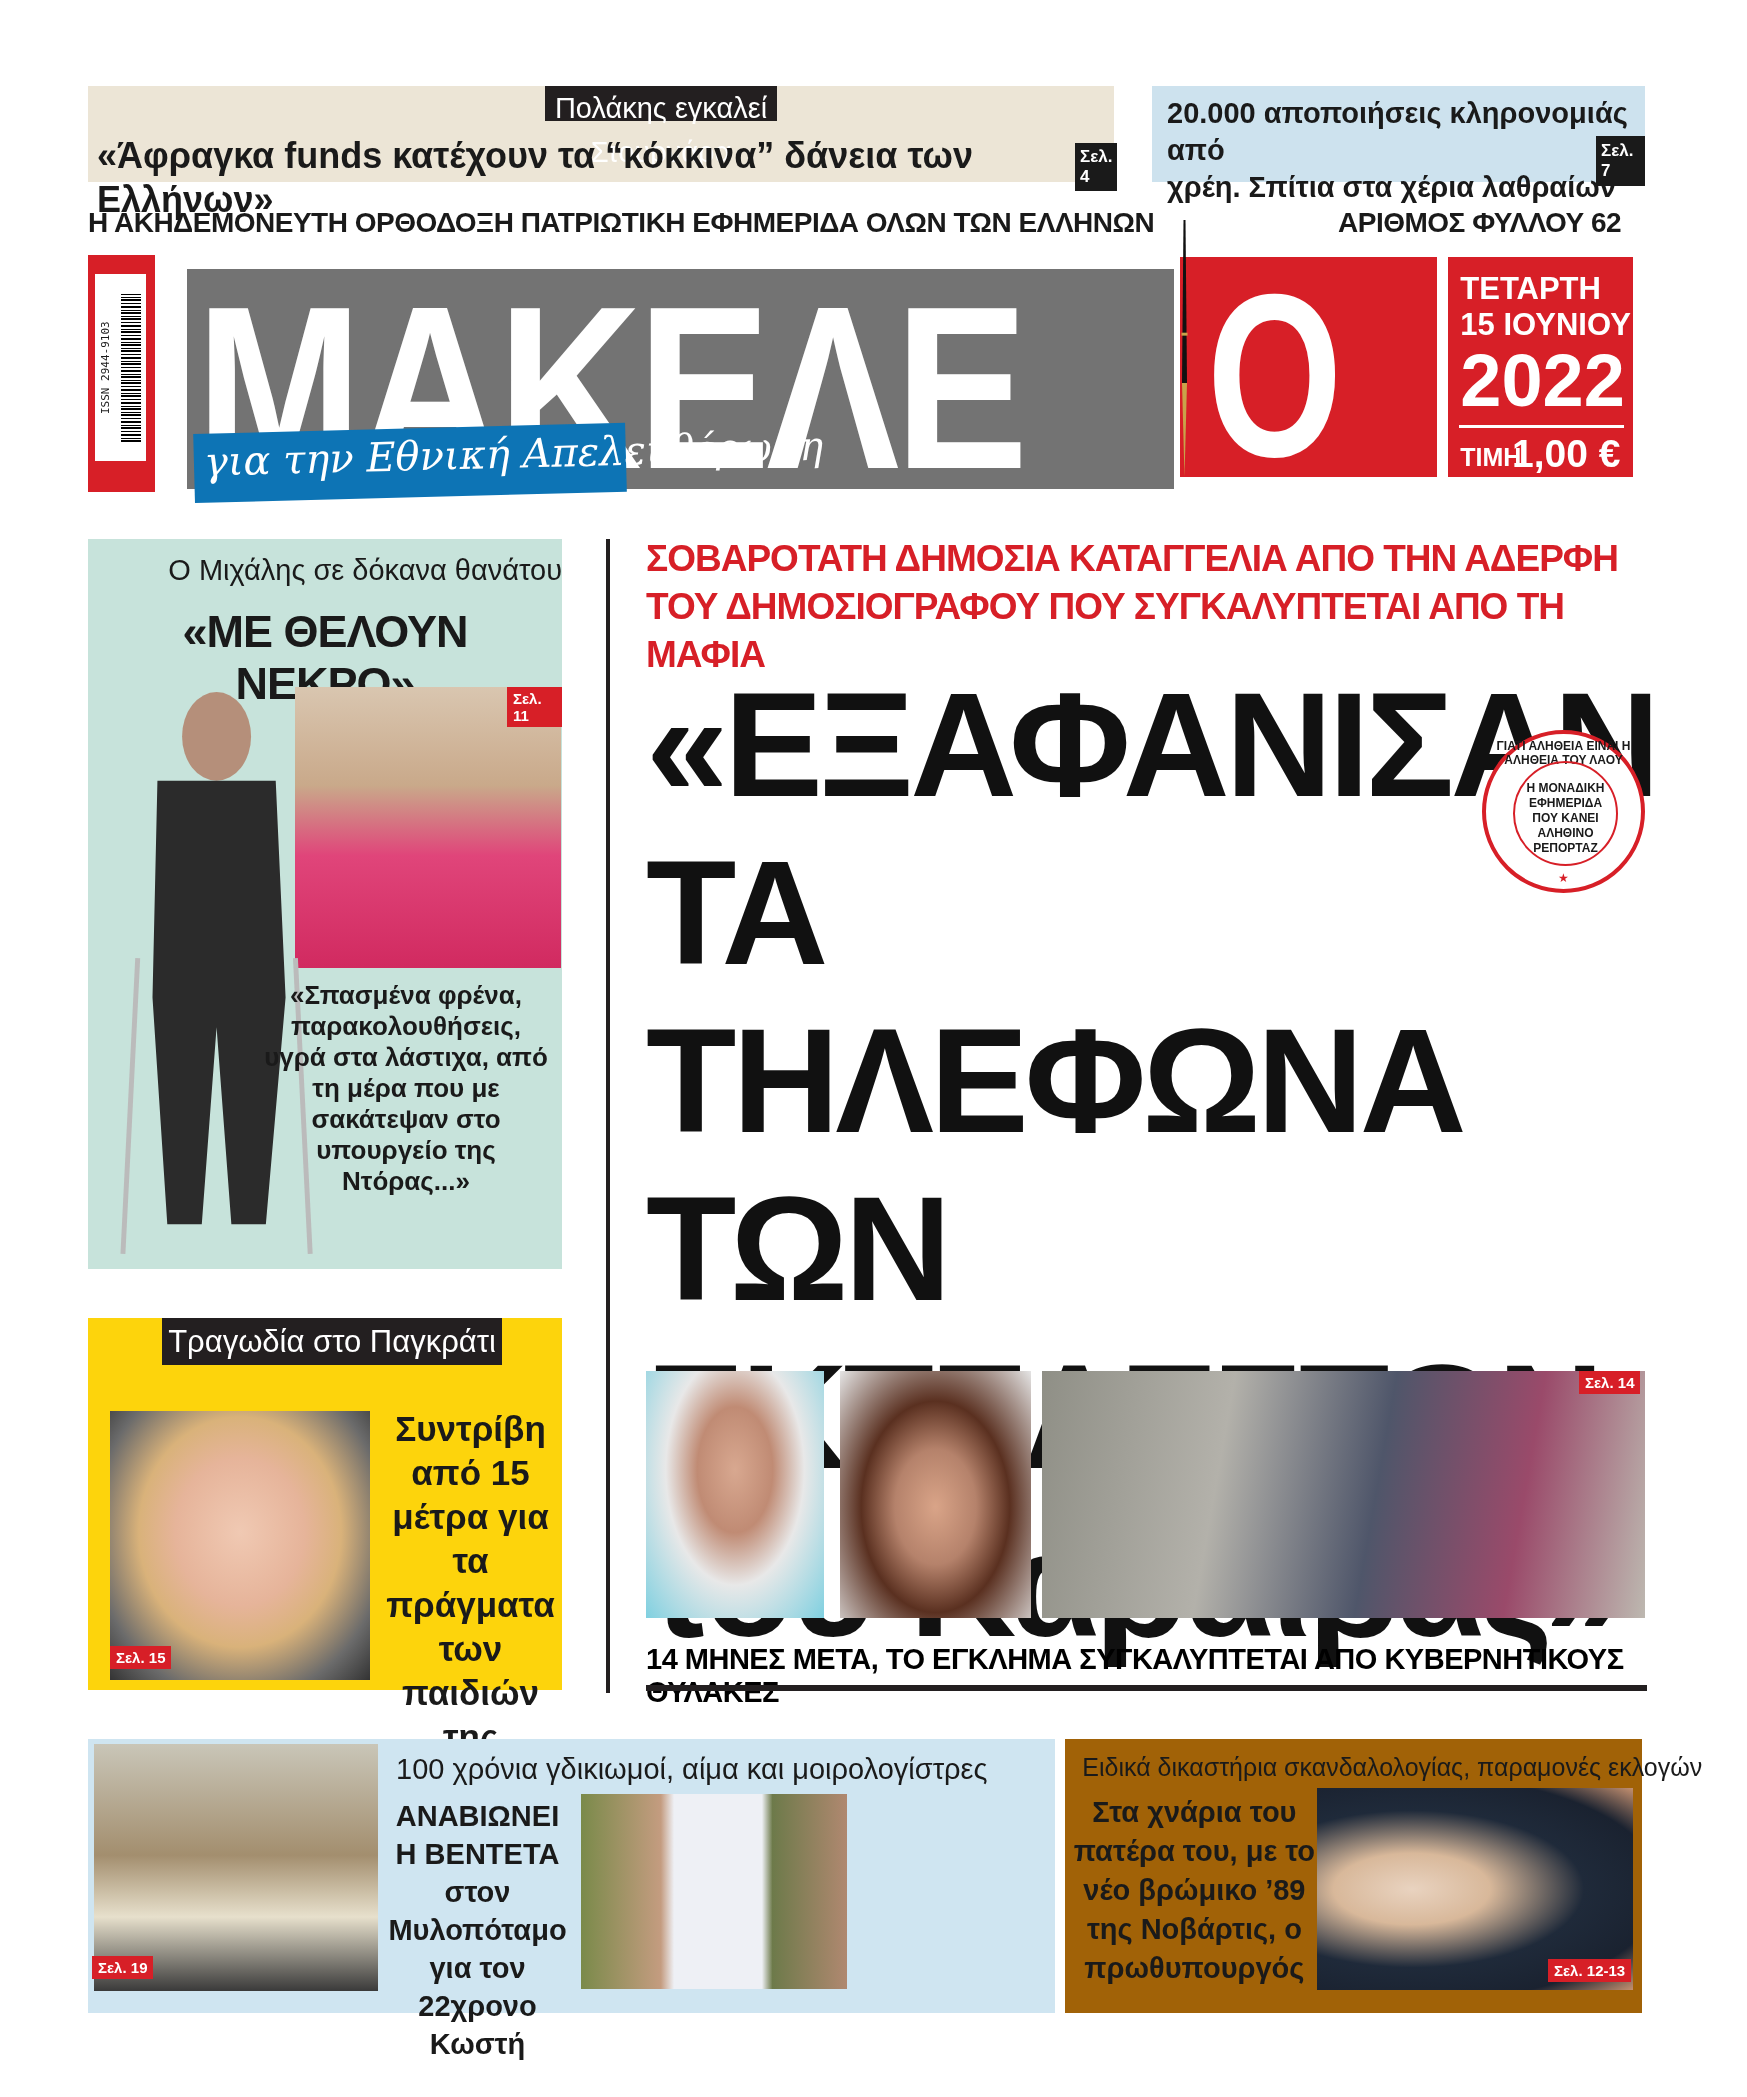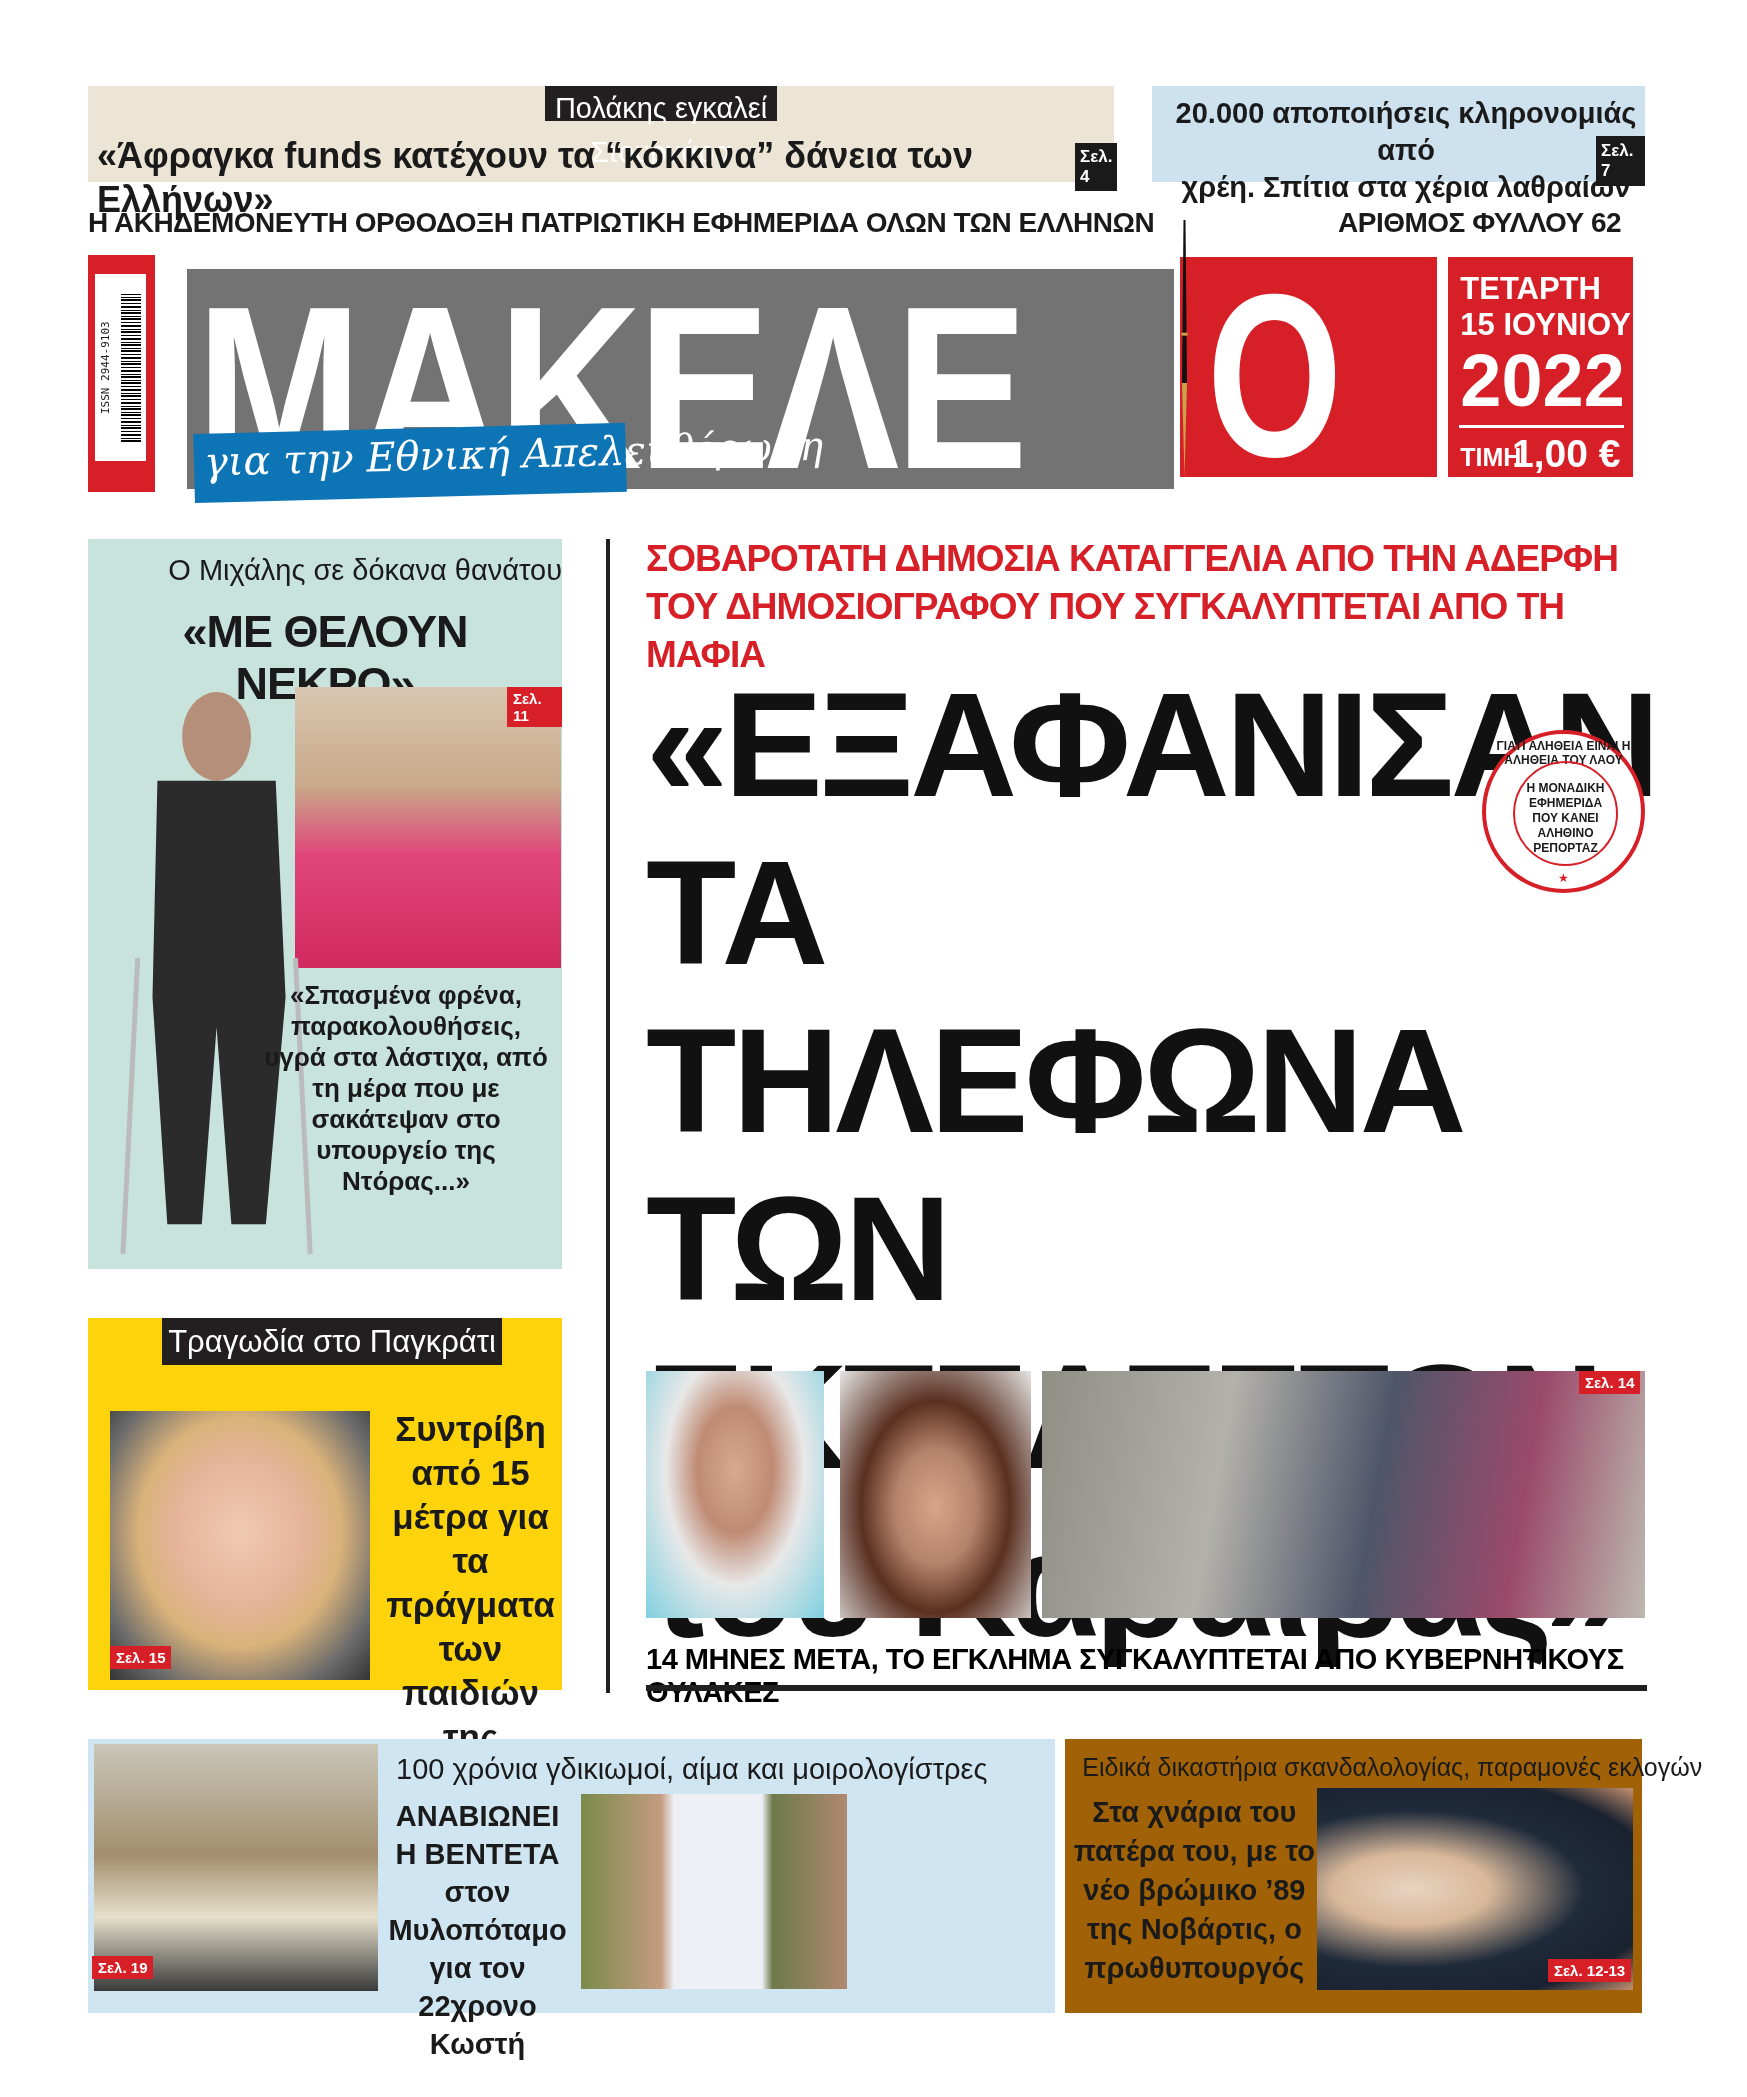--- a/index.html
+++ b/index.html
@@ -12,21 +12,21 @@
   .photo { position:absolute; overflow:hidden; }
 
   
   #teaser-left { left:88px; top:86px; width:1026px; height:96px; background:#ece5d6; }
   #teaser-left .kicker { position:absolute; left:457px; top:0; height:35px; width:232px; background:#231f20;
                          color:#fff; font-size:29px; line-height:44px; text-align:center; font-weight:normal; }
   #teaser-left .head { position:absolute; left:9px; top:48px; font-size:36px; font-weight:bold; line-height:44px; }
   #teaser-left .pg-badge { left:987px; top:57px; font-size:17px; padding:4px 5px; }
 
   #teaser-right { left:1152px; top:86px; width:493px; height:96px; background:#cde2ee; }
-  #teaser-right .head { position:absolute; left:15px; top:9px; font-size:29px; font-weight:bold; line-height:37px;text-align:center; }
+  #teaser-right .head { position:absolute; left:15px; top:9px; font-size:29px; font-weight:bold; line-height:37px; }
   #teaser-right .pg-badge { left:444px; top:50px; font-size:17px; padding:5px 5px; }
 
   
   #tagline { left:88px; top:207px; font-size:28px; font-weight:bold; letter-spacing:-0.5px; }
   #issue-no { left:1338px; top:207px; font-size:28px; font-weight:bold; letter-spacing:-0.5px; }
 
   #barcode-box { left:88px; top:255px; width:67px; height:237px; background:#d71f27; }
   #barcode-inner { position:absolute; left:7.4px; top:19px; width:51px; height:187px; background:#fff; }
   #barcode-text { position:absolute; left:4px; top:0; width:47px; height:187px;
                   writing-mode:vertical-rl; transform:rotate(180deg); font-family:"DejaVu Sans Mono",monospace;

